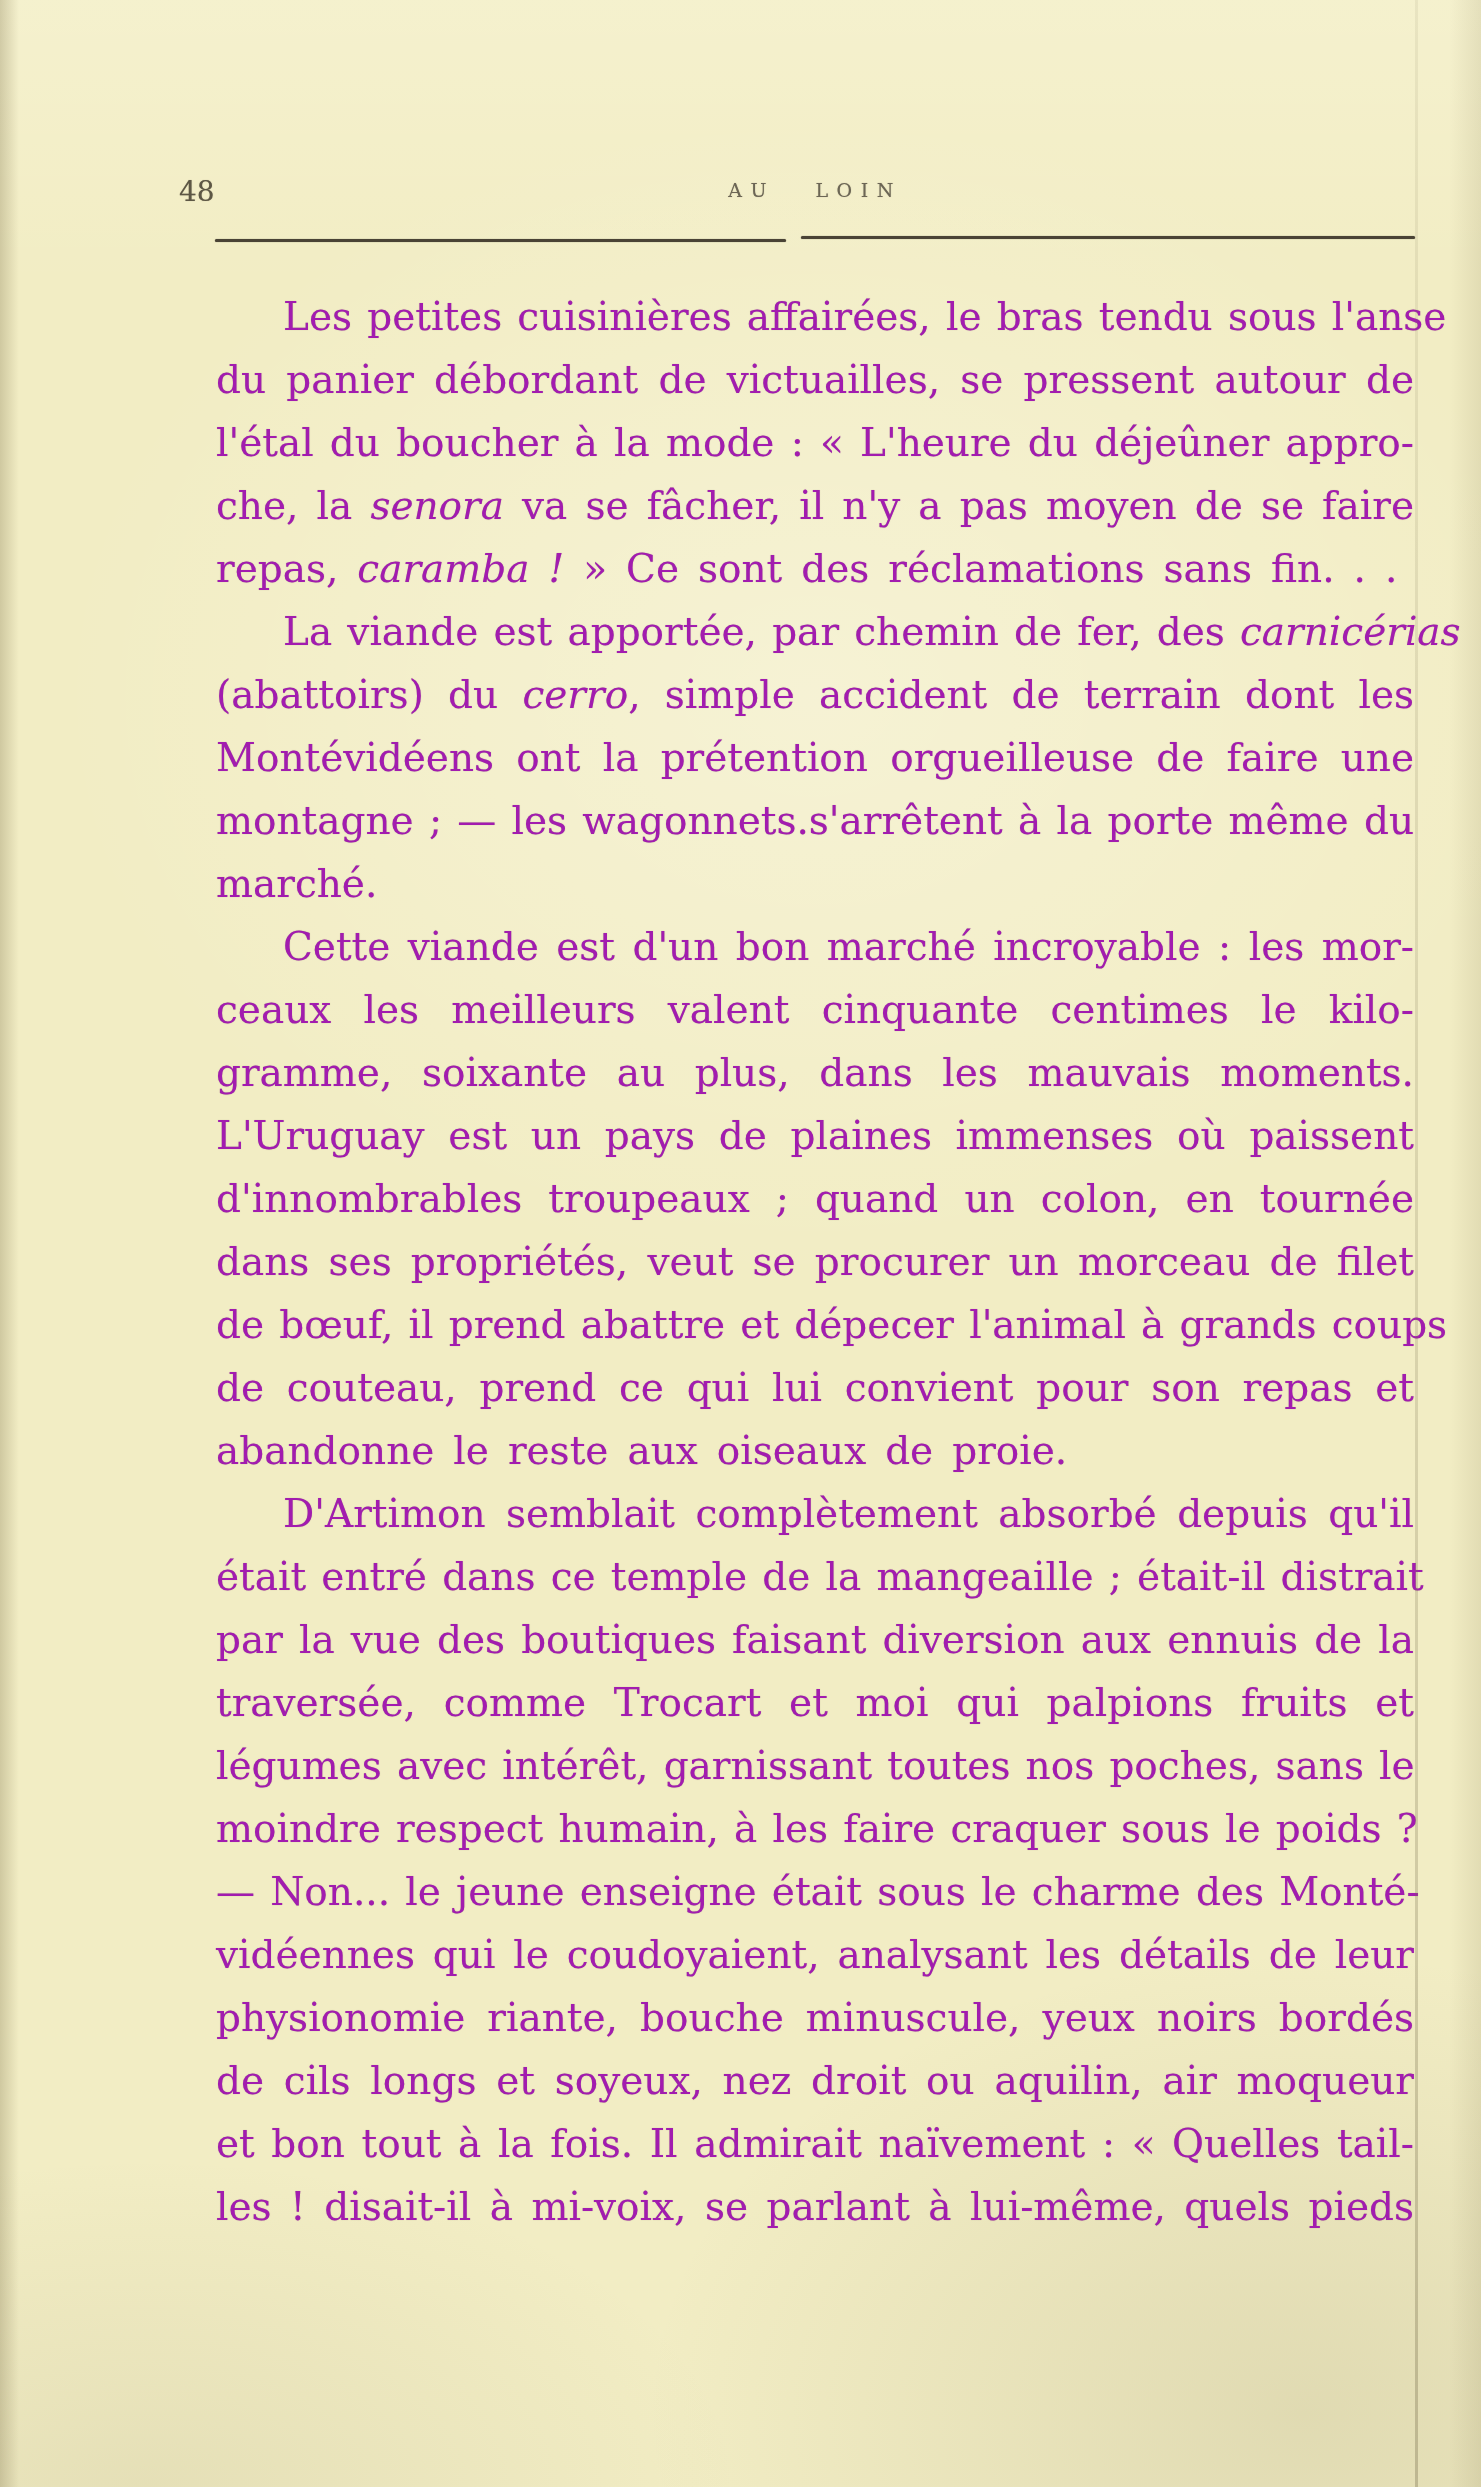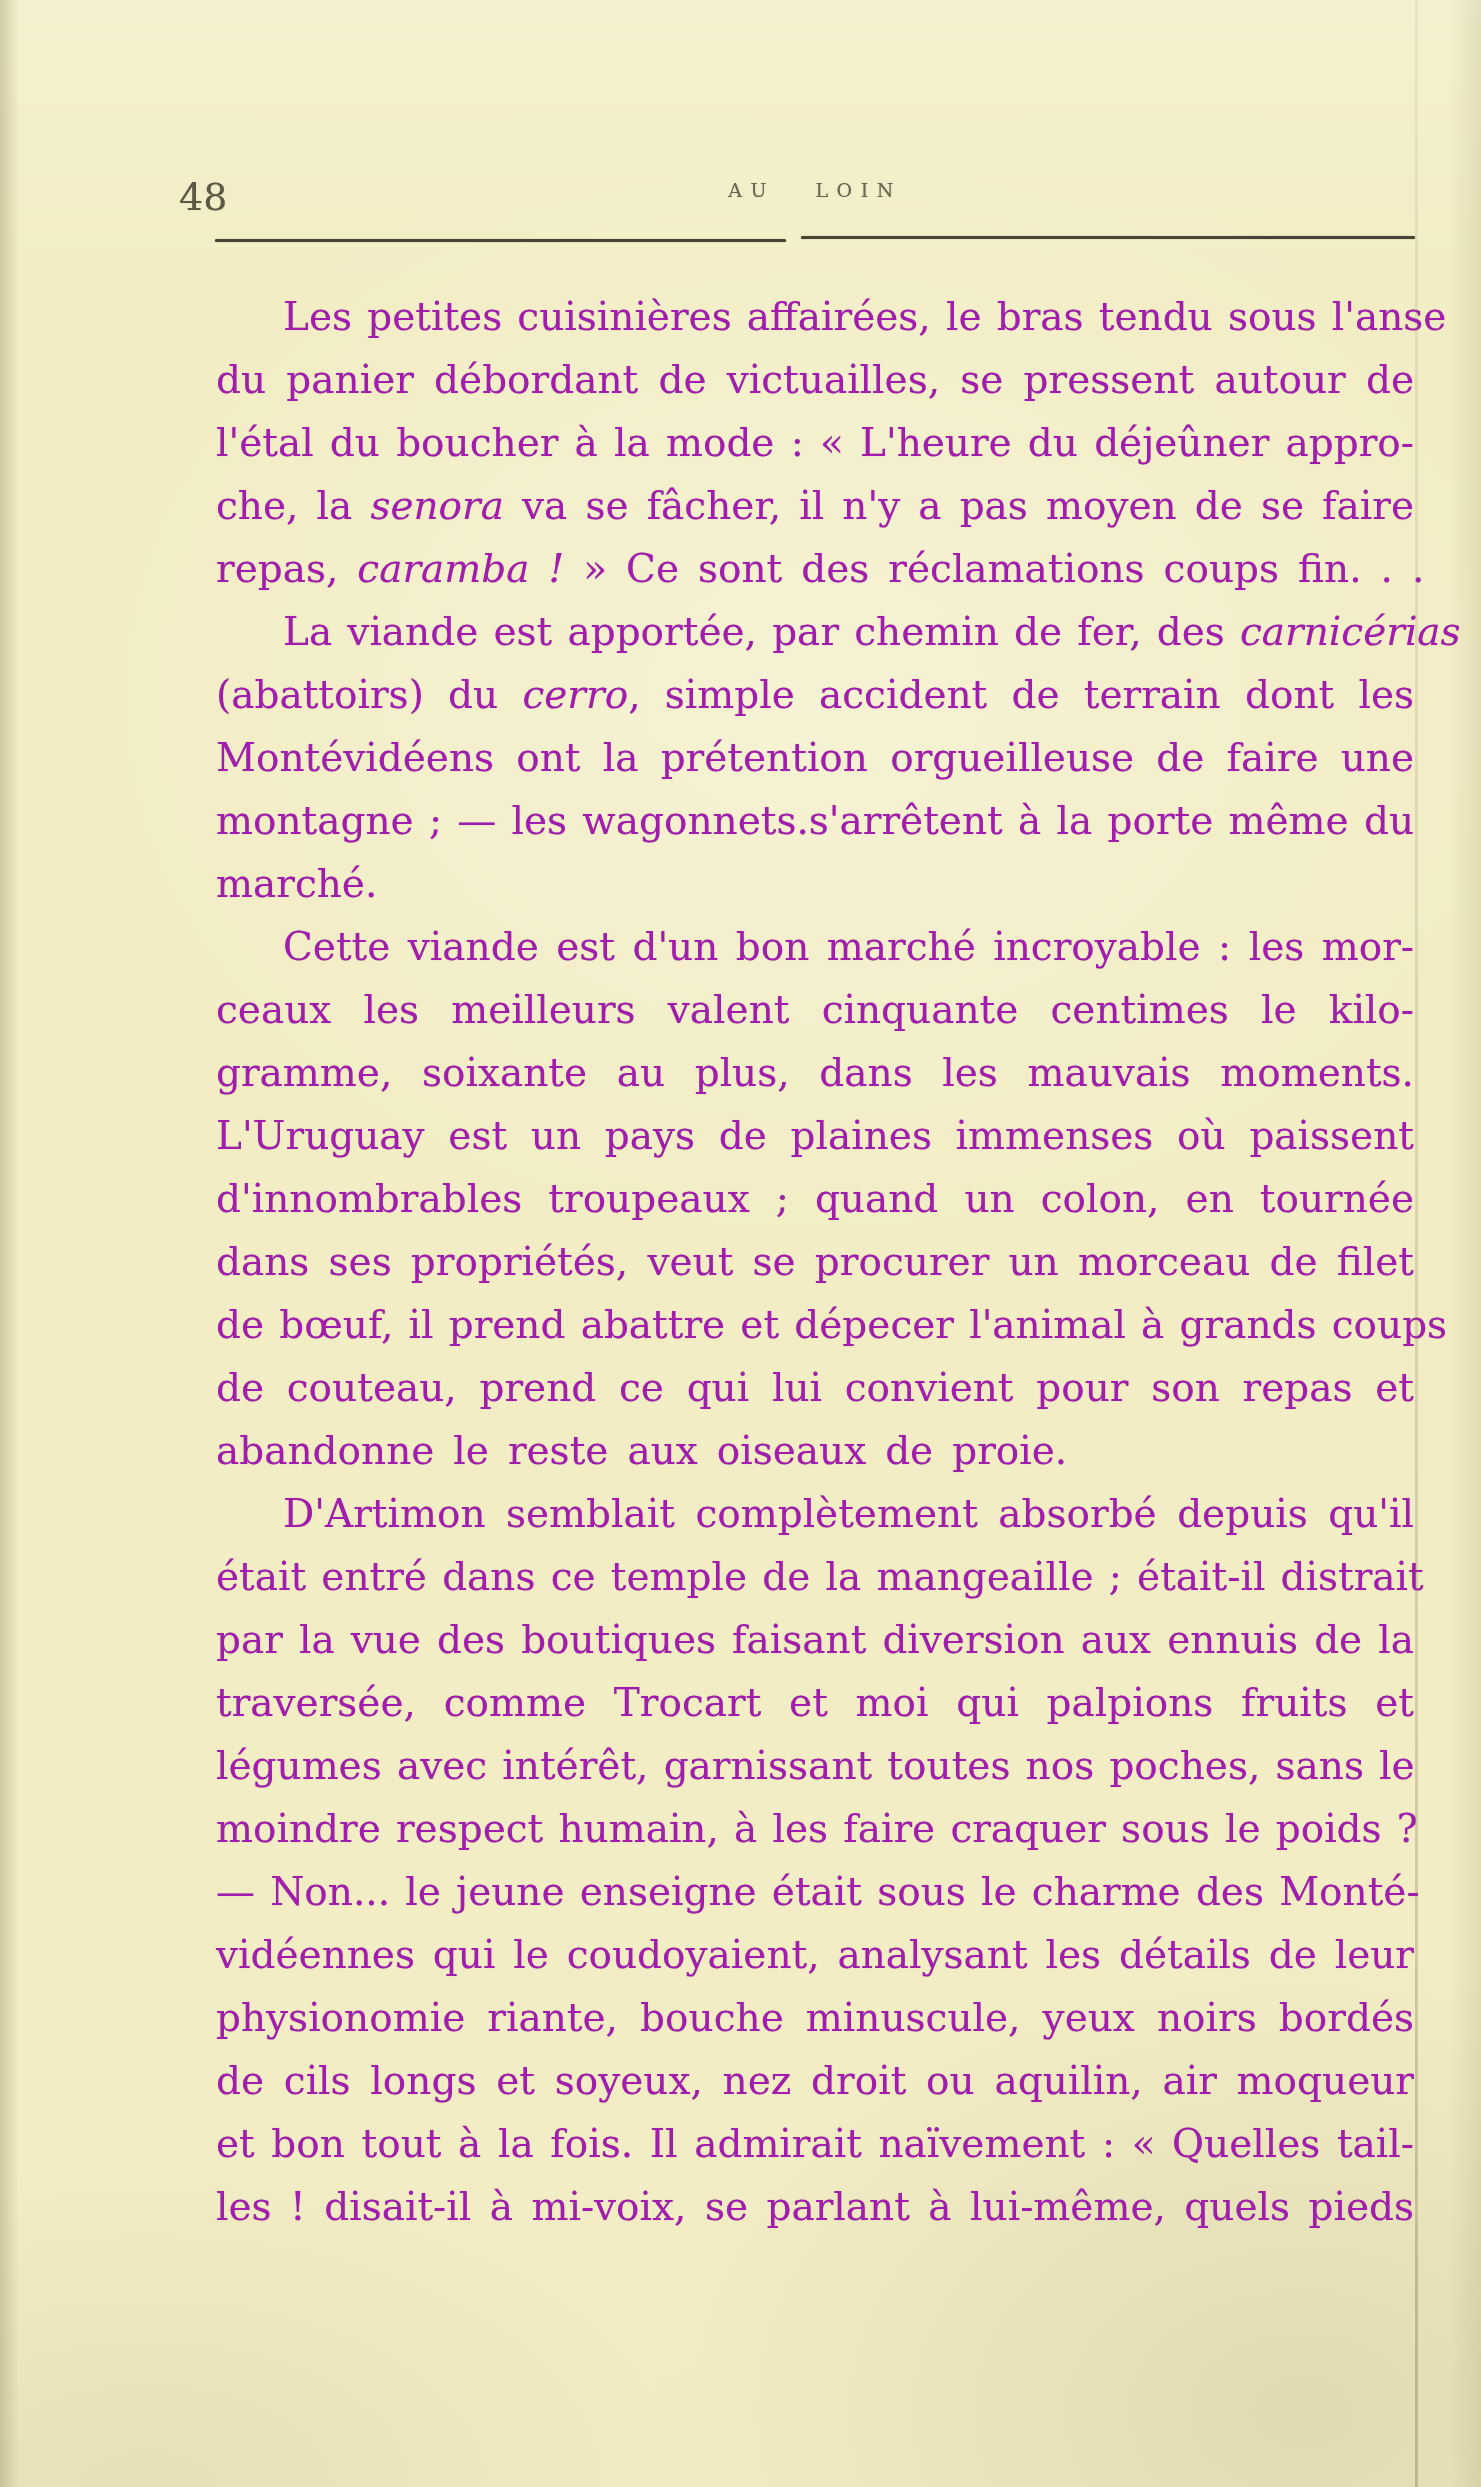--- a/index.html
+++ b/index.html
@@ -11,21 +11,21 @@
       linear-gradient(to right, rgba(140,130,92,0.34) 0px, rgba(140,130,92,0) 19px),
       linear-gradient(to left, rgba(140,130,92,0.16) 0px, rgba(140,130,92,0) 32px),
       linear-gradient(to bottom, rgba(255,255,240,0.22) 0px, rgba(255,255,240,0) 283px),
       radial-gradient(ellipse 942px 659px at 88% 97%, rgba(115,105,68,0.14), rgba(115,105,68,0) 70%),
       radial-gradient(ellipse 848px 471px at 10% 100%, rgba(115,105,68,0.10), rgba(115,105,68,0) 70%);
     font-family:"DejaVu Serif","Liberation Serif",serif;
   }
   .page{position:absolute;inset:0;}
   .page-number{
     position:absolute;left:179px;top:175px;
-    font-size:38px;color:#5d5745;
+    font-size:28px;color:#5d5745;
     text-shadow:0 0 0.9px rgba(90,82,60,0.45);
   }
   .running-title{
     position:absolute;left:215px;top:179px;width:1200px;
     text-align:center;font-size:19px;color:#6c6655;
     letter-spacing:8.5px;word-spacing:26px;
     text-shadow:0 0 0.9px rgba(100,92,70,0.5);
   }
   .header-rule{position:absolute;left:215px;top:236px;width:1200px;height:5.7px;}
   .header-rule .seg{position:absolute;height:2.8px;background:#4a4335;border-radius:1.9px;box-shadow:0 0 0.9px rgba(70,63,48,0.8);}
@@ -57,21 +57,21 @@
   <div class="running-title">AU LOIN</div>
   <div class="header-rule">
     <span class="seg left"></span>
     <span class="seg right"></span>
   </div>
   <div class="text-block" id="text-block">
       <div class="line indent"><span class="seg">Les petites cuisinières affairées, le bras tendu sous l'anse</span></div>
       <div class="line"><span class="seg">du panier débordant de victuailles, se pressent autour de</span></div>
       <div class="line"><span class="seg">l'étal du boucher à la mode : « L'heure du déjeûner appro-</span></div>
       <div class="line"><span class="seg">che, la </span><span class="seg italic">senora</span><span class="seg"> va se fâcher, il n'y a pas moyen de se faire</span></div>
-      <div class="line end"><span class="seg">repas, </span><span class="seg italic">caramba !</span><span class="seg"> » Ce sont des réclamations coups fin. . .</span></div>
+      <div class="line end"><span class="seg">repas, </span><span class="seg italic">caramba !</span><span class="seg"> » Ce sont des réclamations sans fin. . .</span></div>
       <div class="line indent"><span class="seg">La viande est apportée, par chemin de fer, des </span><span class="seg italic">carnicérias</span></div>
       <div class="line"><span class="seg">(abattoirs) du </span><span class="seg italic">cerro</span><span class="seg">, simple accident de terrain dont les</span></div>
       <div class="line"><span class="seg">Montévidéens ont la prétention orgueilleuse de faire une</span></div>
       <div class="line"><span class="seg">montagne ; — les wagonnets.s'arrêtent à la porte même du</span></div>
       <div class="line end"><span class="seg">marché.</span></div>
       <div class="line indent"><span class="seg">Cette viande est d'un bon marché incroyable : les mor-</span></div>
       <div class="line"><span class="seg">ceaux les meilleurs valent cinquante centimes le kilo-</span></div>
       <div class="line"><span class="seg">gramme, soixante au plus, dans les mauvais moments.</span></div>
       <div class="line"><span class="seg">L'Uruguay est un pays de plaines immenses où paissent</span></div>
       <div class="line"><span class="seg">d'innombrables troupeaux ; quand un colon, en tournée</span></div>

